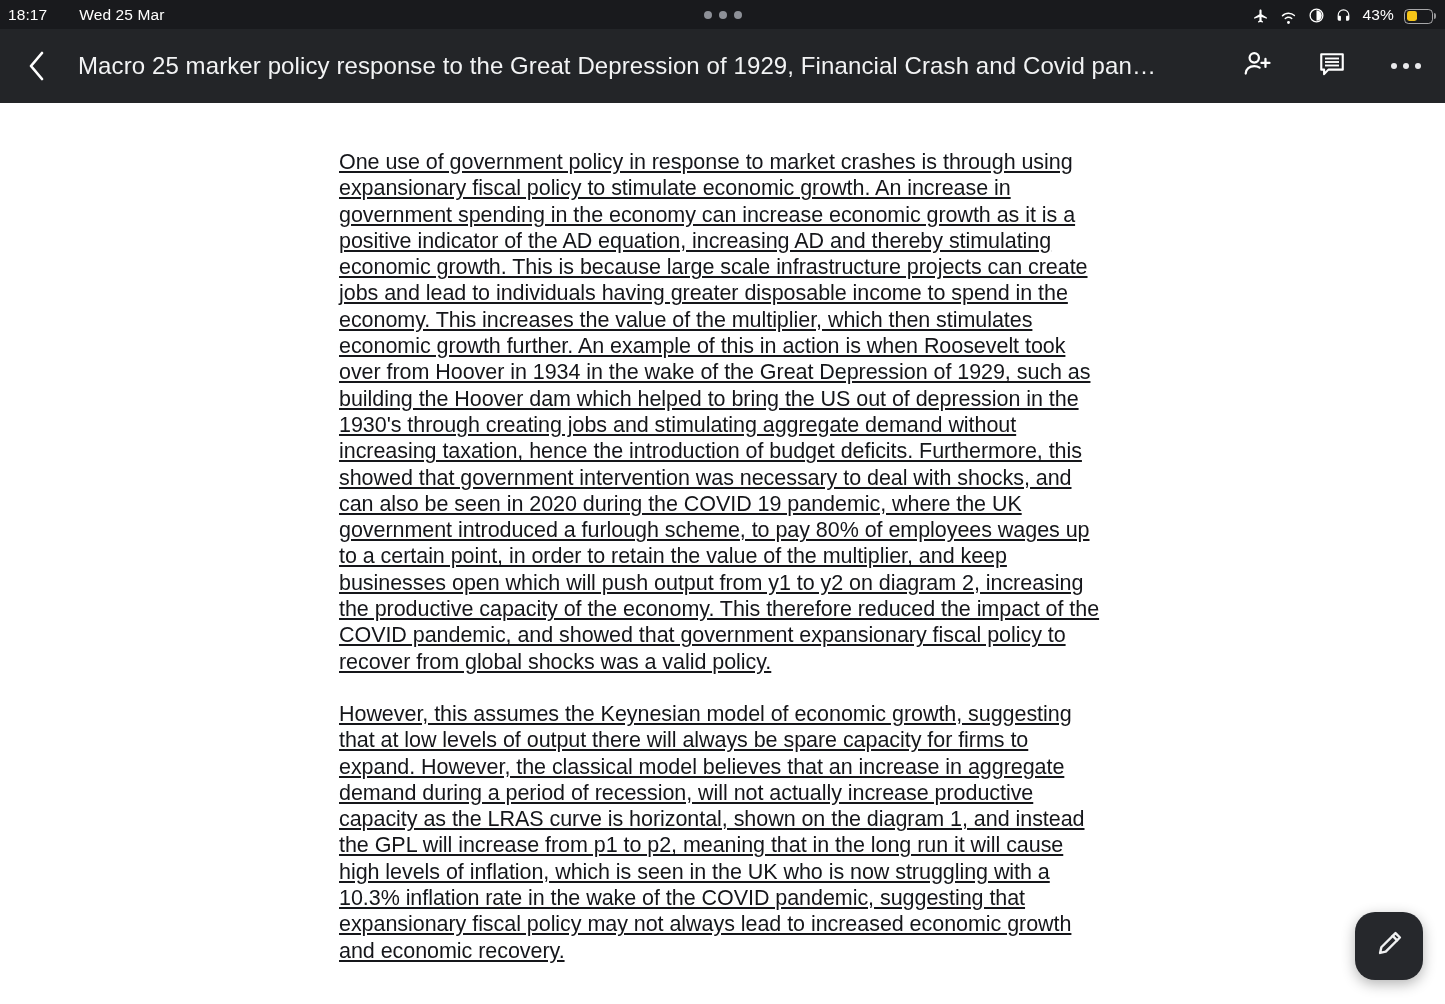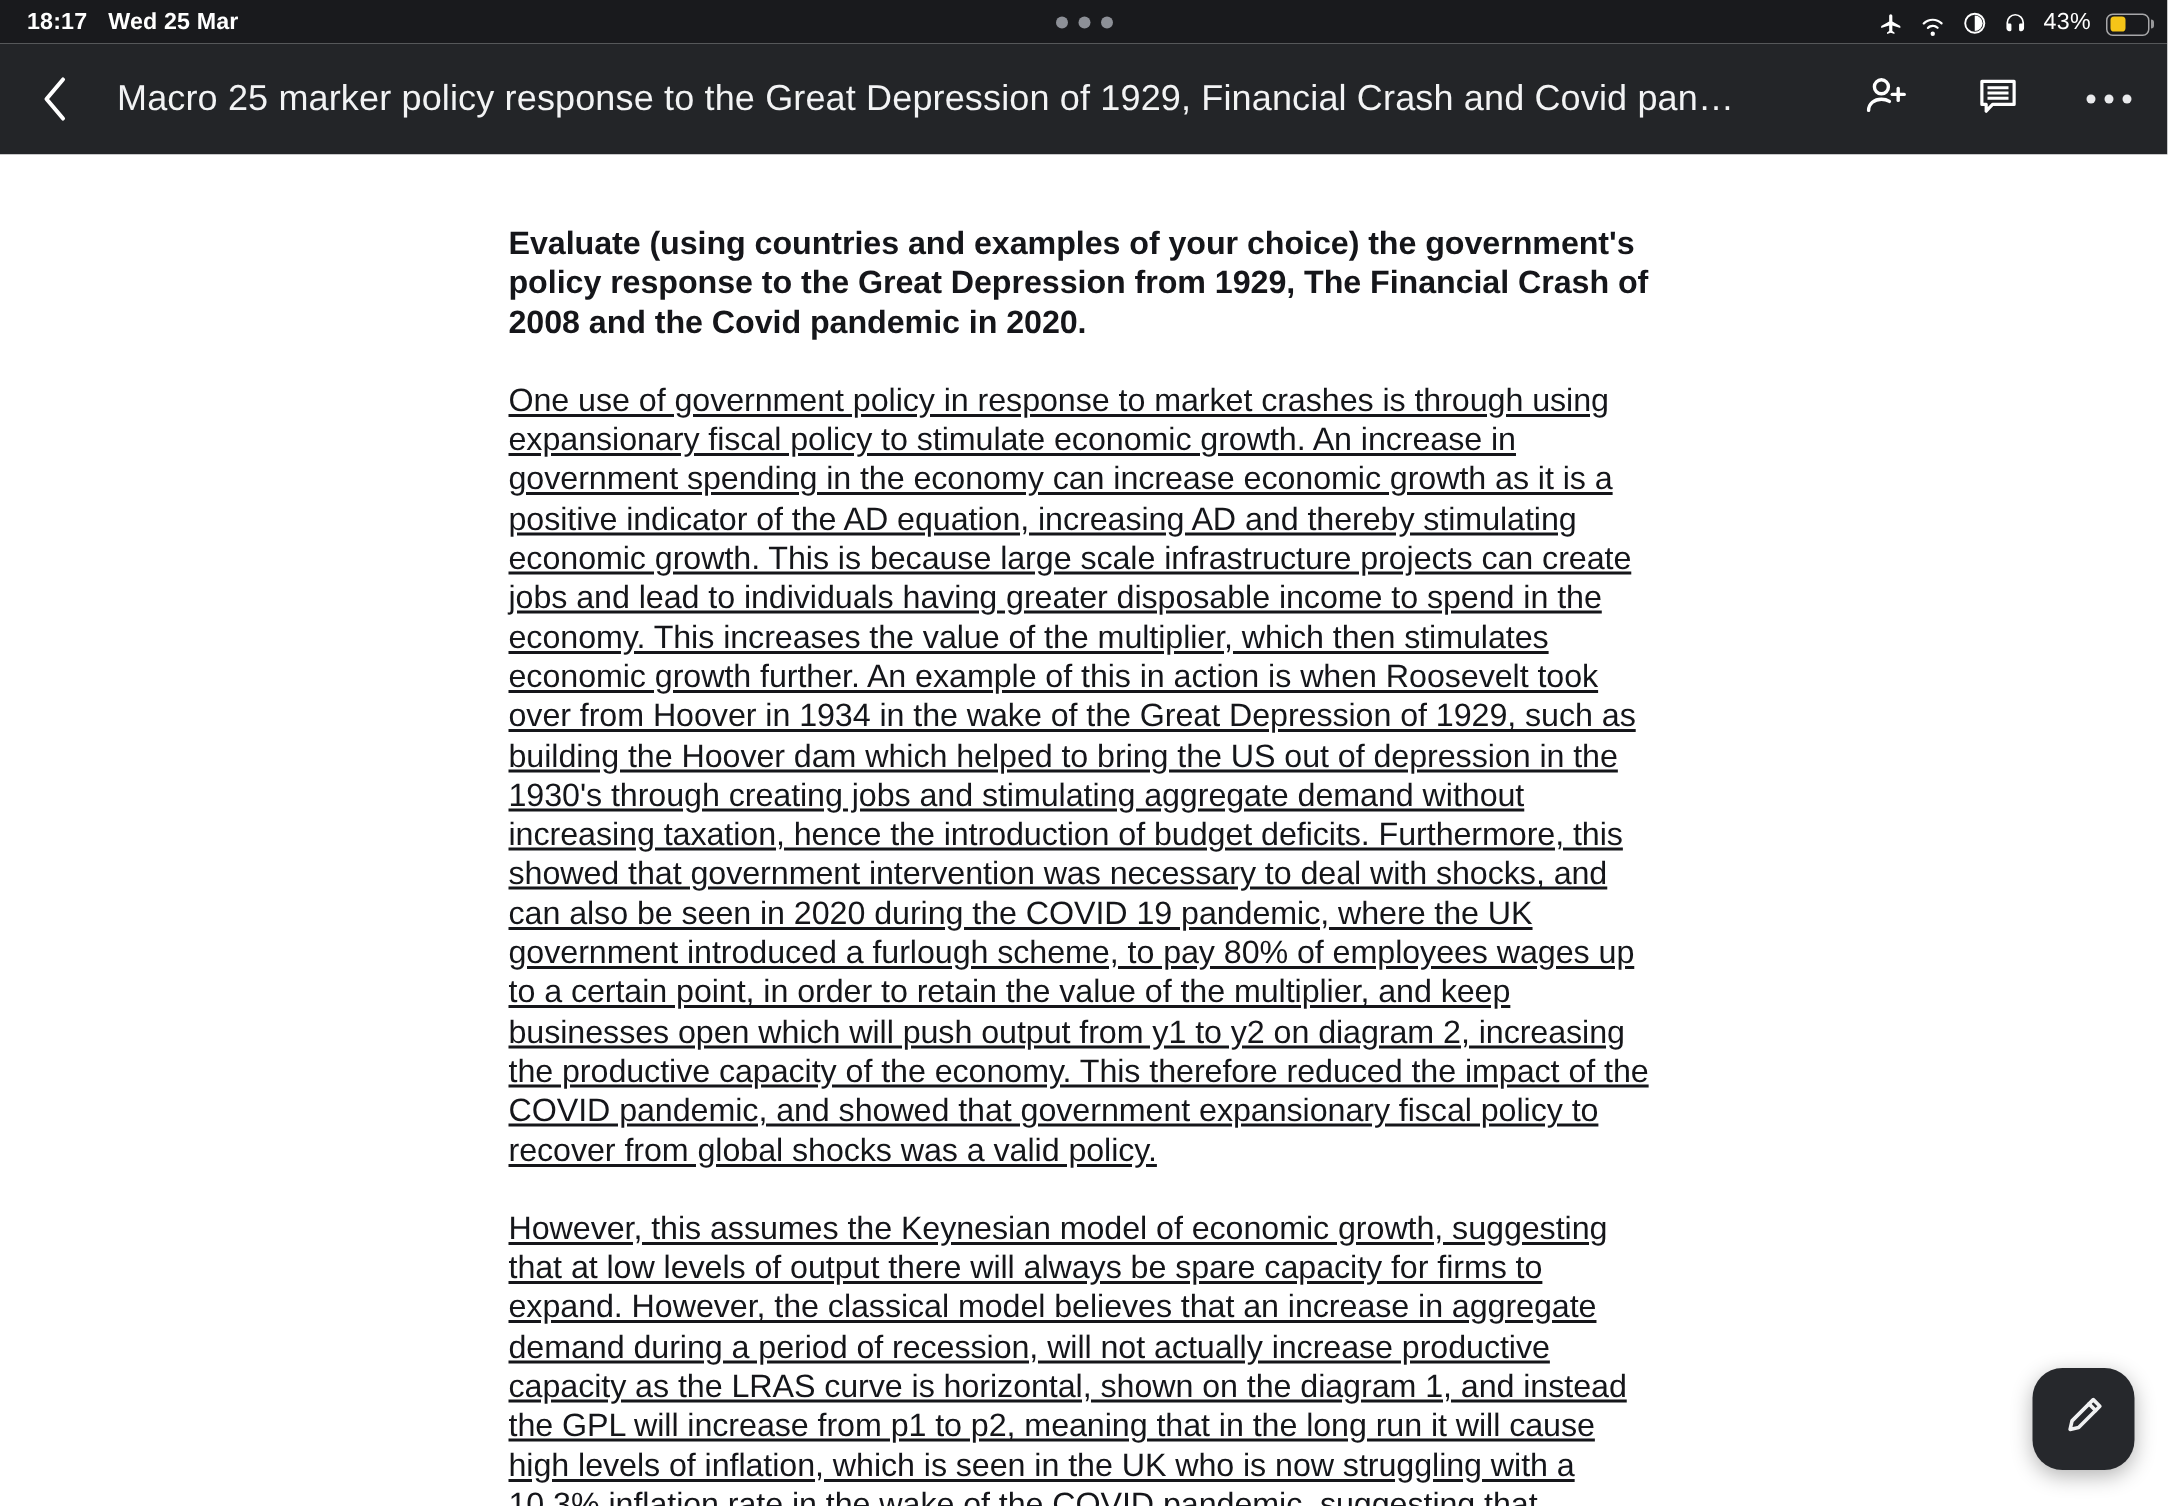--- a/index.html
+++ b/index.html
@@ -25,24 +25,24 @@
     width: 1445px;
     height: 29px;
     background: #191a1d;
     display: flex;
     align-items: center;
     color: #ffffff;
   }
   .status-left {
     display: flex;
     align-items: baseline;
-    gap: 14px;
-    margin-left: 18px;
+    gap: 32px;
+    margin-left: 8px;
     font-size: 15.5px;
-    font-weight: 700;
+    font-weight: 400;
     letter-spacing: .1px;
     white-space: nowrap;
   }
   .status-center {
     position: absolute;
     left: 0; right: 0;
     display: flex;
     justify-content: center;
     align-items: center;
     gap: 7px;
@@ -271,21 +271,20 @@
           <i></i>
             <i></i>
             <i></i>
         </span>
       </div>
     </div>
   </div>
 
   <div class="page">
     <div class="doc-body">
-      <p class="prompt">Evaluate (using countries and examples of your choice) the government's policy response to the Great Depression from 1929, The Financial Crash of 2008 and the Covid pandemic in 2020.</p>
       <p class="body-para">One use of government policy in response to market crashes is through using expansionary fiscal policy to stimulate economic growth. An increase in government spending in the economy can increase economic growth as it is a positive indicator of the AD equation, increasing AD and thereby stimulating economic growth. This is because large scale infrastructure projects can create jobs and lead to individuals having greater disposable income to spend in the economy. This increases the value of the multiplier, which then stimulates economic growth further. An example of this in action is when Roosevelt took over from Hoover in 1934 in the wake of the Great Depression of 1929, such as building the Hoover dam which helped to bring the US out of depression in the 1930's through creating jobs and stimulating aggregate demand without increasing taxation, hence the introduction of budget deficits. Furthermore, this showed that government intervention was necessary to deal with shocks, and can also be seen in 2020 during the COVID 19 pandemic, where the UK government introduced a furlough scheme, to pay 80% of employees wages up to a certain point, in order to retain the value of the multiplier, and keep businesses open which will push output from y1 to y2 on diagram 2, increasing the productive capacity of the economy. This therefore reduced the impact of the COVID pandemic, and showed that government expansionary fiscal policy to recover from global shocks was a valid policy.</p>
       <p class="body-para">However, this assumes the Keynesian model of economic growth, suggesting that at low levels of output there will always be spare capacity for firms to expand. However, the classical model believes that an increase in aggregate demand during a period of recession, will not actually increase productive capacity as the LRAS curve is horizontal, shown on the diagram 1, and instead the GPL will increase from p1 to p2, meaning that in the long run it will cause high levels of inflation, which is seen in the UK who is now struggling with a 10.3% inflation rate in the wake of the COVID pandemic, suggesting that expansionary fiscal policy may not always lead to increased economic growth and economic recovery.</p>
     </div>
 
   </div>
 
   <div class="fab">
     <span>
       <svg width="34" height="34" viewBox="0 0 24 24" fill="none" stroke="#f0f1f2" stroke-width="1.7" stroke-linecap="round" stroke-linejoin="round">
         <path d="M16.6 4.3l3.1 3.1-10 10-4 .9.9-4z"></path>

